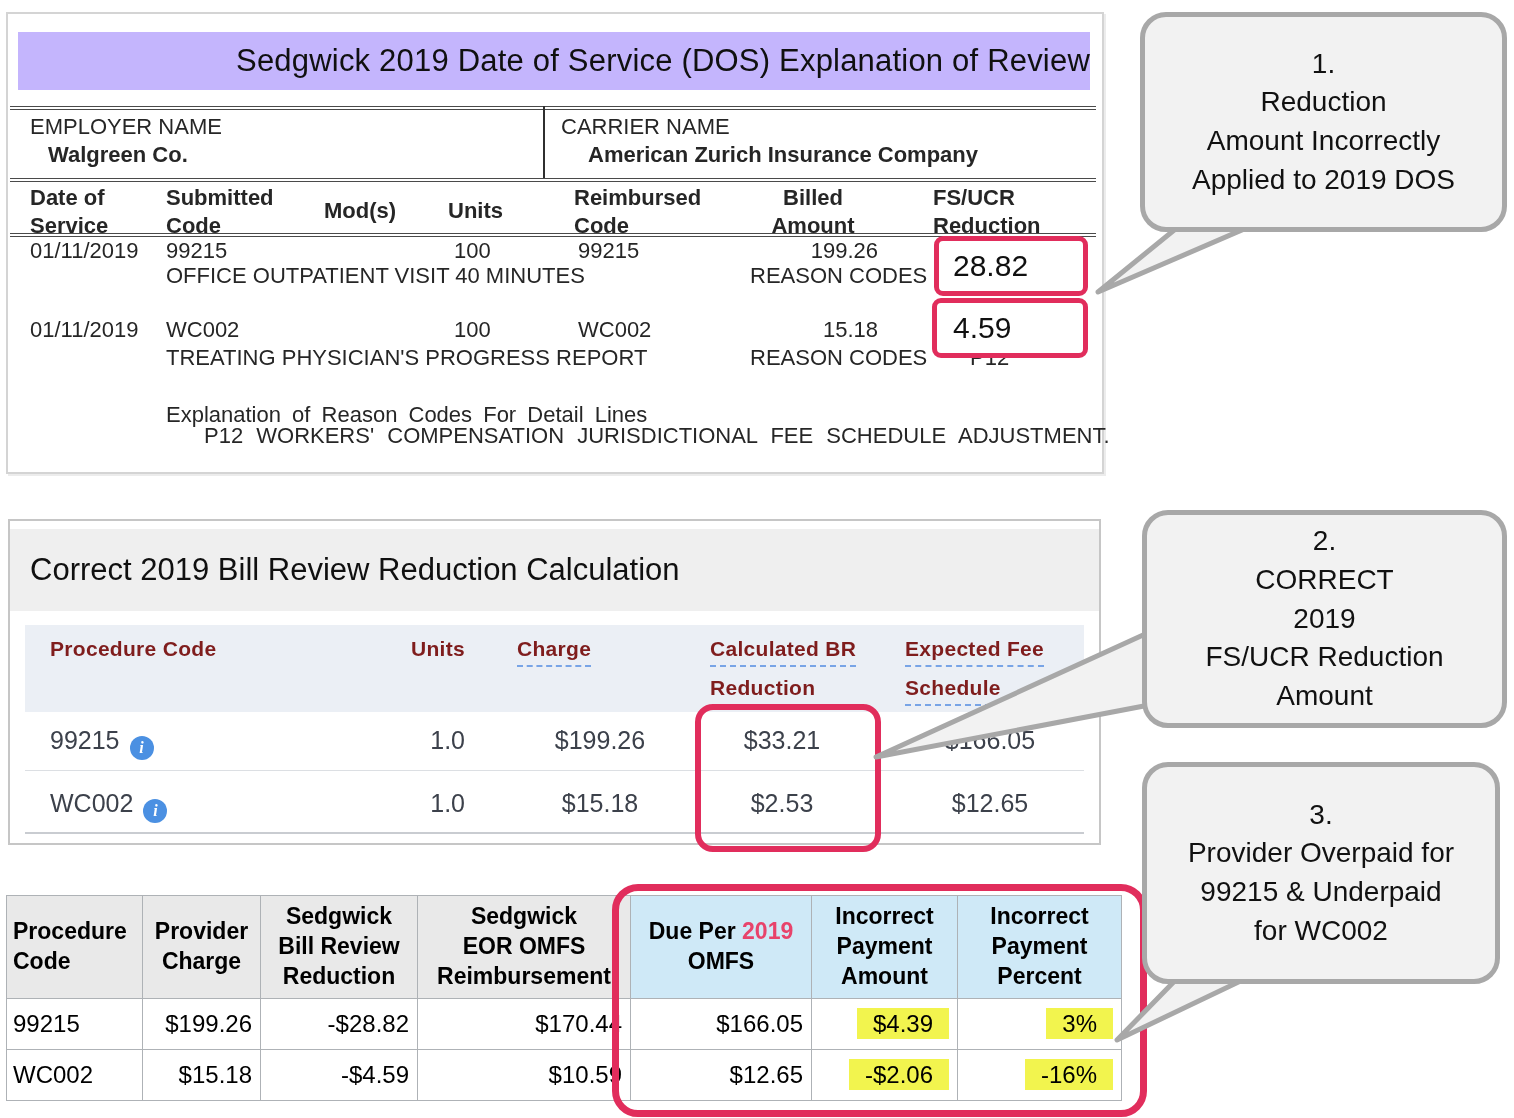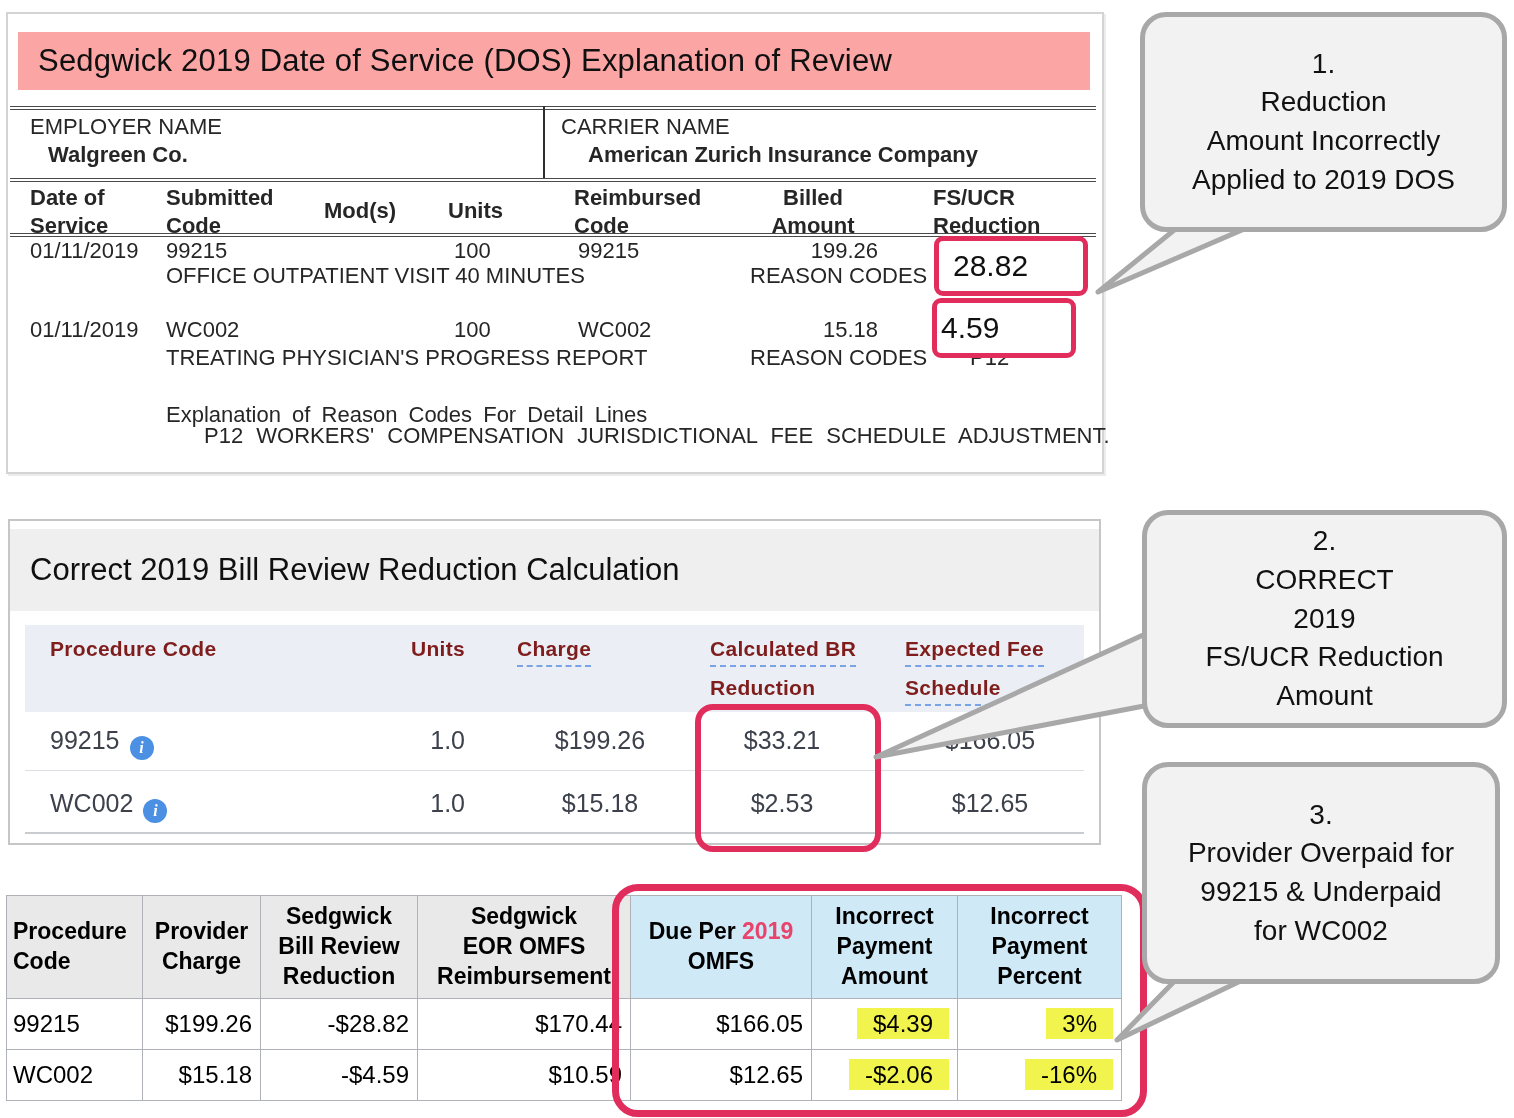--- a/index.html
+++ b/index.html
@@ -3,21 +3,21 @@
 <meta charset="utf-8">
 <style>
   html,body { margin:0; padding:0; background:#fff; }
   .stage { position:relative; width:1514px; height:1118px; background:#fff;
            font-family:"Liberation Sans", sans-serif; overflow:hidden; }
 
   
   .eor-panel { position:absolute; left:6px; top:12px; width:1094px; height:458px;
                background:#fff; border:2px solid #d4d4d4; box-shadow:2px 2px 0 #ececec; }
   .eor-title-bar { position:absolute; left:10px; top:18px; width:1072px; height:58px;
-                   background:#fca5a5; display:flex; align-items:center; }
+                   background:#c4b5fd; display:flex; align-items:center;justify-content:flex-end; }
   .eor-title { font-size:31px; color:#101010; padding-left:20px; letter-spacing:.2px; }
   .rule { position:absolute; left:2px; width:1086px; height:0; border-top:4px double #4a4a4a; }
   .vrule { position:absolute; width:0; border-left:2px solid #2f2f2f; }
   .doc { position:absolute; font-size:22px; color:#262626; white-space:nowrap; }
   .doc-b { font-weight:700; }
   .two-line { line-height:28px; }
   .num-right { text-align:right; }
   .hl-box { position:absolute; background:#fff; border:5px solid #e12d5c; border-radius:9px;
             display:flex; align-items:center; z-index:3; font-size:30px; color:#101010; }
   .faint { color:#b5b5b5; z-index:1; }
@@ -117,21 +117,21 @@
     <div class="hl-box" style="left:926px; top:222px; width:130px; height:50px; padding-left:14px;">28.82</div>
 
     <div class="doc" style="left:22px; top:303px;">01/11/2019</div>
     <div class="doc" style="left:158px; top:303px;">WC002</div>
     <div class="doc" style="left:446px; top:303px;">100</div>
     <div class="doc" style="left:570px; top:303px;">WC002</div>
     <div class="doc num-right" style="left:735px; top:303px; width:135px;">15.18</div>
     <div class="doc" style="left:158px; top:331px;">TREATING PHYSICIAN'S PROGRESS REPORT</div>
     <div class="doc" style="left:742px; top:331px;">REASON CODES</div>
     <div class="doc" style="left:962px; top:331px;">P12</div>
-    <div class="hl-box" style="left:924px; top:284px; width:130px; height:50px; padding-left:4px;">4.59</div>
+    <div class="hl-box" style="left:924px; top:284px; width:130px; height:50px; padding-left:16px;">4.59</div>
 
     <div class="doc" style="left:158px; top:388px; word-spacing:5px;">Explanation of Reason Codes For Detail Lines</div>
     <div class="doc" style="left:196px; top:409px; word-spacing:7px;">P12 WORKERS' COMPENSATION JURISDICTIONAL FEE SCHEDULE ADJUSTMENT.</div>
   </section>
 
   <section class="calc-panel">
     <div class="calc-title-bar">
       <span class="calc-title">Correct 2019 Bill Review Reduction Calculation</span>
     </div>
     <div class="calc-head-band"></div>

